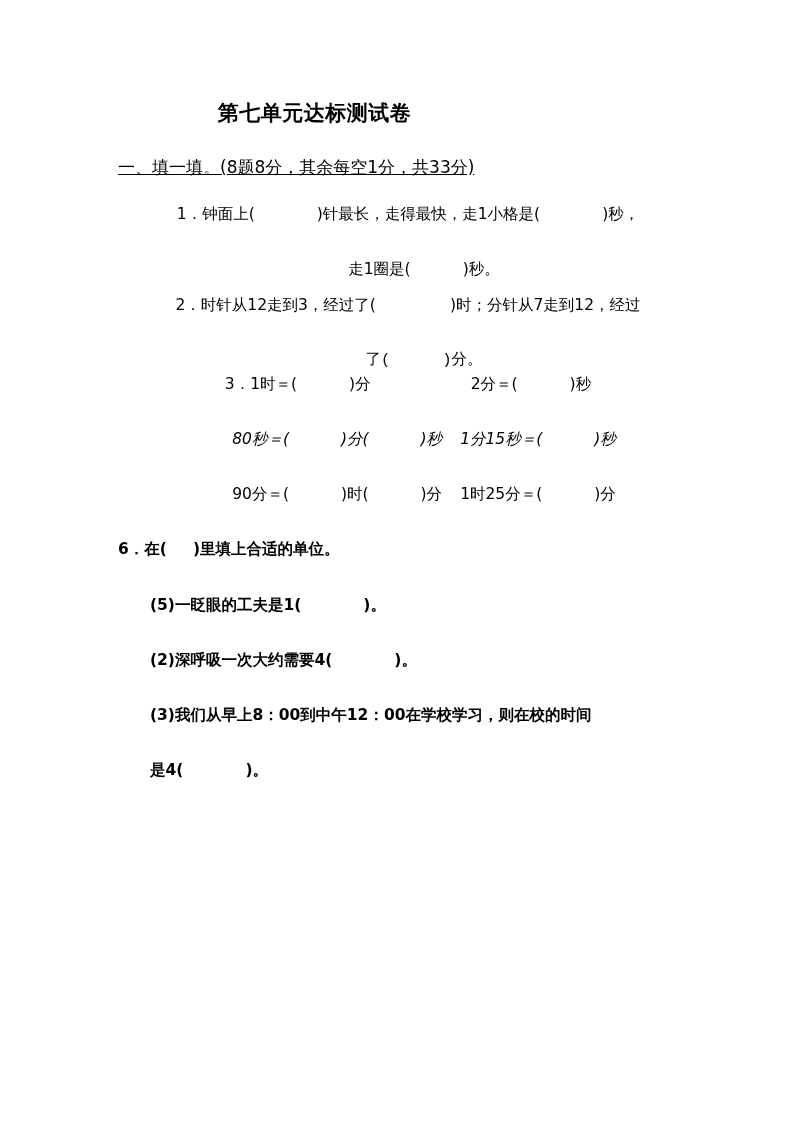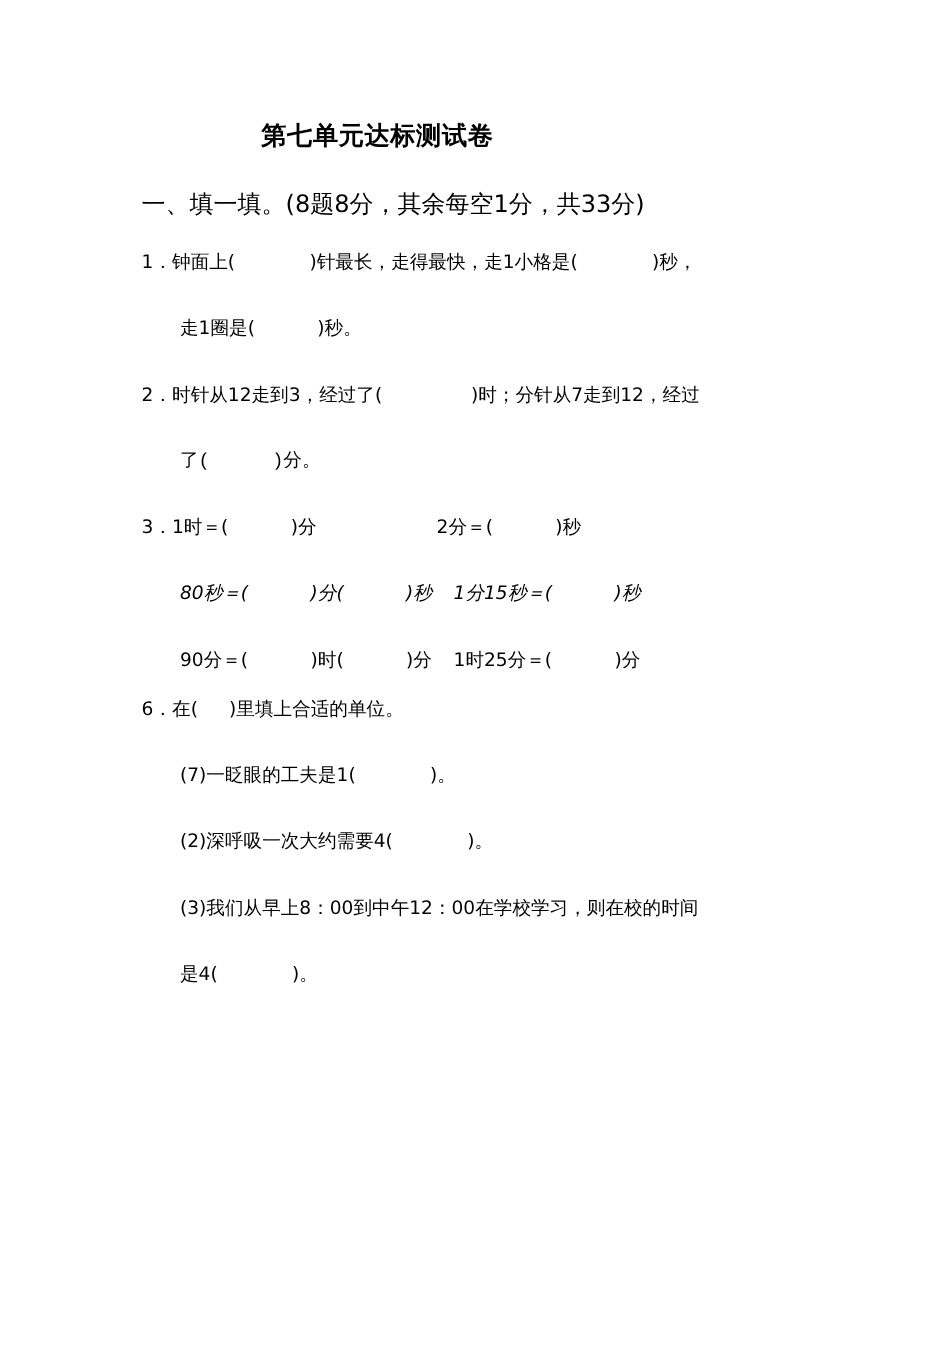--- a/index.html
+++ b/index.html
@@ -42,36 +42,37 @@
 
   
   .content {
     position: absolute;
     left: 118px;
     top: 155px;
     width: 580px;
   }
 
   .section-head {
-    font-size: 20px;
+    font-size: 17px;
     line-height: 1.5;
     margin: 0 0 12px 0;
     white-space: nowrap;
+    text-decoration: underline;
   }
 
   
   .q {
     font-size: 15.5px;
     line-height: 1.5;
   }
   .q-line {
     white-space: nowrap;
   }
   
-  .q-wide .q-line { margin-bottom: 0; }
+  .q-wide .q-line { margin-bottom: 0; text-align: center; }
 
   .indent {
     padding-left: 32px;
   }
   .gap-xs { display: inline-block; width: 26px; }
   .gap-s  { display: inline-block; width: 38px; }
   .gap-m  { display: inline-block; width: 52px; }
   .gap-l  { display: inline-block; width: 62px; }
   .gap-xl { display: inline-block; width: 74px; }
 
@@ -93,50 +94,50 @@
 
     <div class="q q-wide" style="margin-top:22px;">
       <div class="q-line">
         <span>1．钟面上(</span><span class="gap-l"></span><span>)针最长，走得最快，走1小格是(</span><span class="gap-l"></span><span>)秒，</span>
       </div>
       <div class="q-line indent" style="margin-top:32px;">
         <span>走1圈是(</span><span class="gap-m"></span><span>)秒。</span>
       </div>
     </div>
 
-    <div class="q q-wide" style="margin-top:32px;">
+    <div class="q q-wide" style="margin-top:13px;">
       <div class="q-line">
         <span>2．时针从12走到3，经过了(</span><span class="gap-xl"></span><span>)时；分针从7走到12，经过</span>
       </div>
       <div class="q-line indent" style="margin-top:32px;font-family:Liberation Mono, monospace;">
         <span>了(</span><span class="gap-m"></span><span>)分。</span>
       </div>
     </div>
 
-    <div class="q q-wide" style="margin-top:32px;">
+    <div class="q q-wide" style="">
       <div class="q-line">
         <span>3．1时＝(</span><span class="gap-m"></span><span>)分</span><span class="colgap-l"></span><span class="colgap-m"></span><span>2分＝(</span><span class="gap-m"></span><span>)秒</span>
       </div>
       <div class="q-line indent" style="margin-top:32px;font-style:italic;">
         <span>80秒＝(</span><span class="gap-m"></span><span>)分(</span><span class="gap-m"></span><span>)秒</span><span class="colgap-s"></span><span>1分15秒＝(</span><span class="gap-m"></span><span>)秒</span>
       </div>
       <div class="q-line indent" style="margin-top:32px;">
         <span>90分＝(</span><span class="gap-m"></span><span>)时(</span><span class="gap-m"></span><span>)分</span><span class="colgap-s"></span><span>1时25分＝(</span><span class="gap-m"></span><span>)分</span>
       </div>
     </div>
 
 
 
-    <div class="q" style="margin-top:18px;">
+    <div class="q" style="margin-top:32px;font-weight:bold;">
       <div class="q-line">
         <span>6．在(</span><span class="gap-xs"></span><span>)里填上合适的单位。</span>
       </div>
 
       <div class="q-line indent" style="margin-top:32px;">
-        <span>(7)一眨眼的工夫是1(</span><span class="gap-l"></span><span>)。</span>
+        <span>(5)一眨眼的工夫是1(</span><span class="gap-l"></span><span>)。</span>
       </div>
 
       <div class="q-line indent" style="margin-top:32px;">
         <span>(2)深呼吸一次大约需要4(</span><span class="gap-l"></span><span>)。</span>
       </div>
 
       <div class="q-line indent" style="margin-top:32px;">
         <span>(3)我们从早上8：00到中午12：00在学校学习，则在校的时间</span>
       </div>
       <div class="q-line indent" style="margin-top:32px;">

